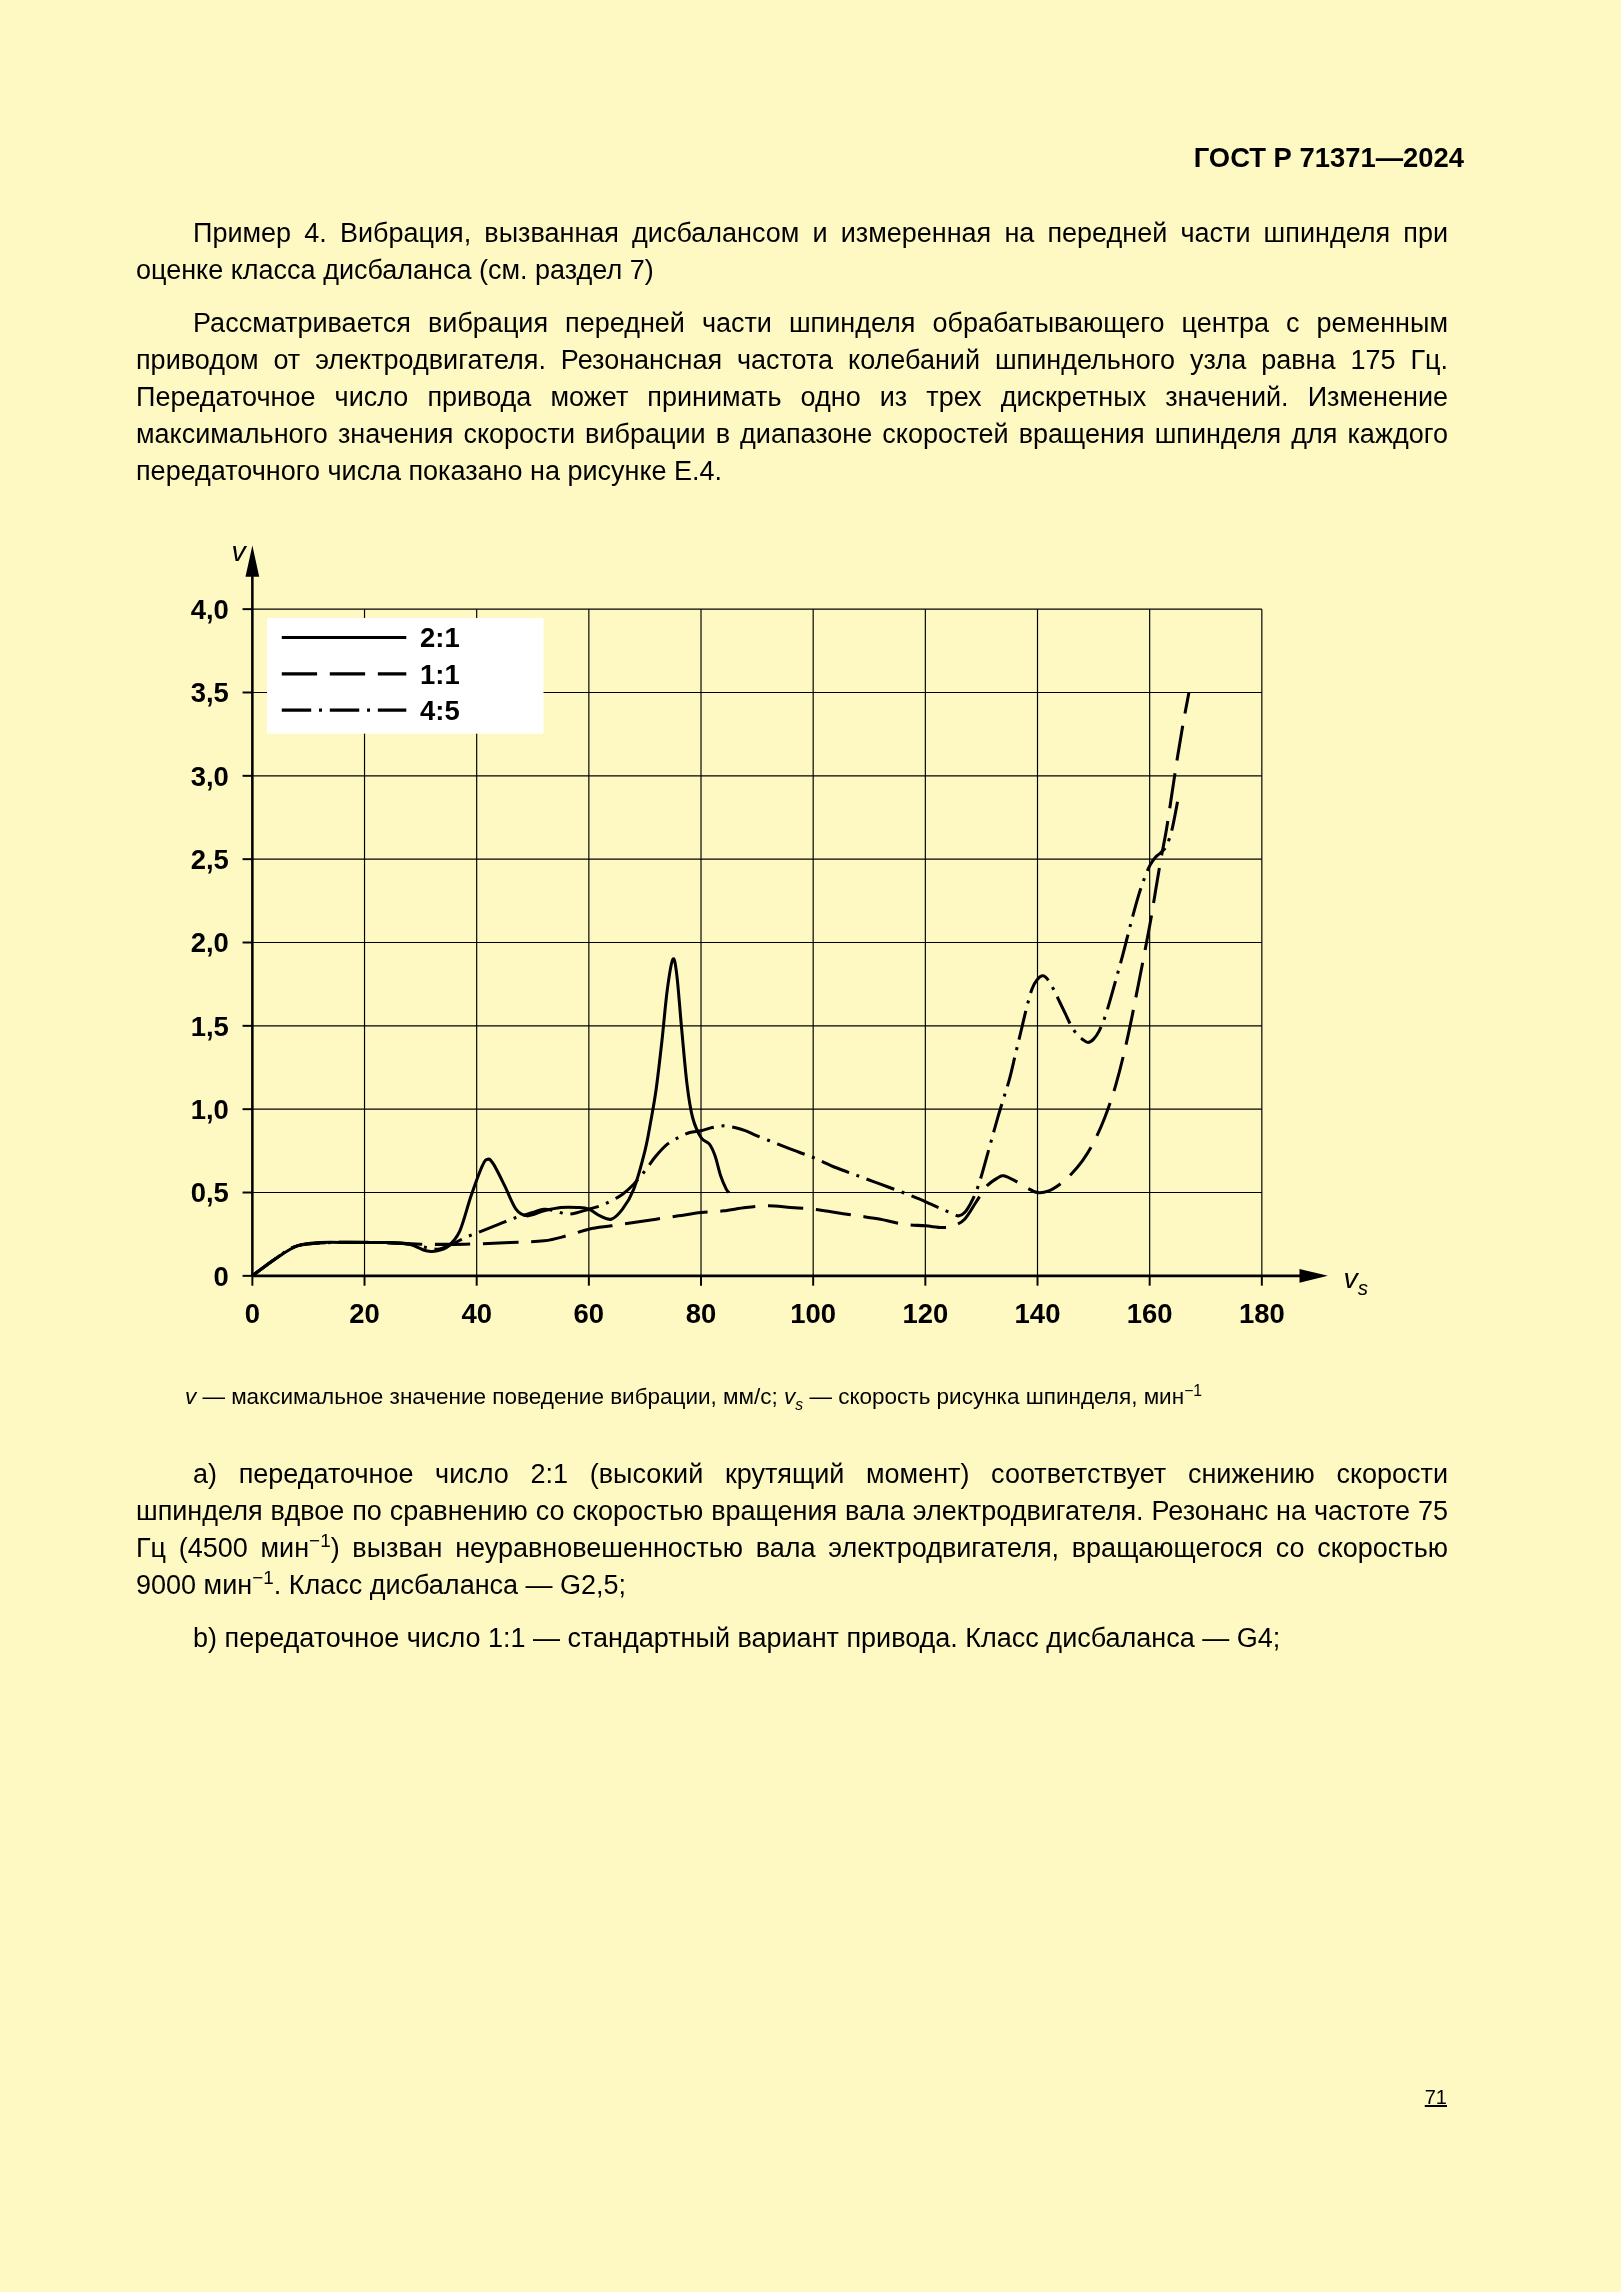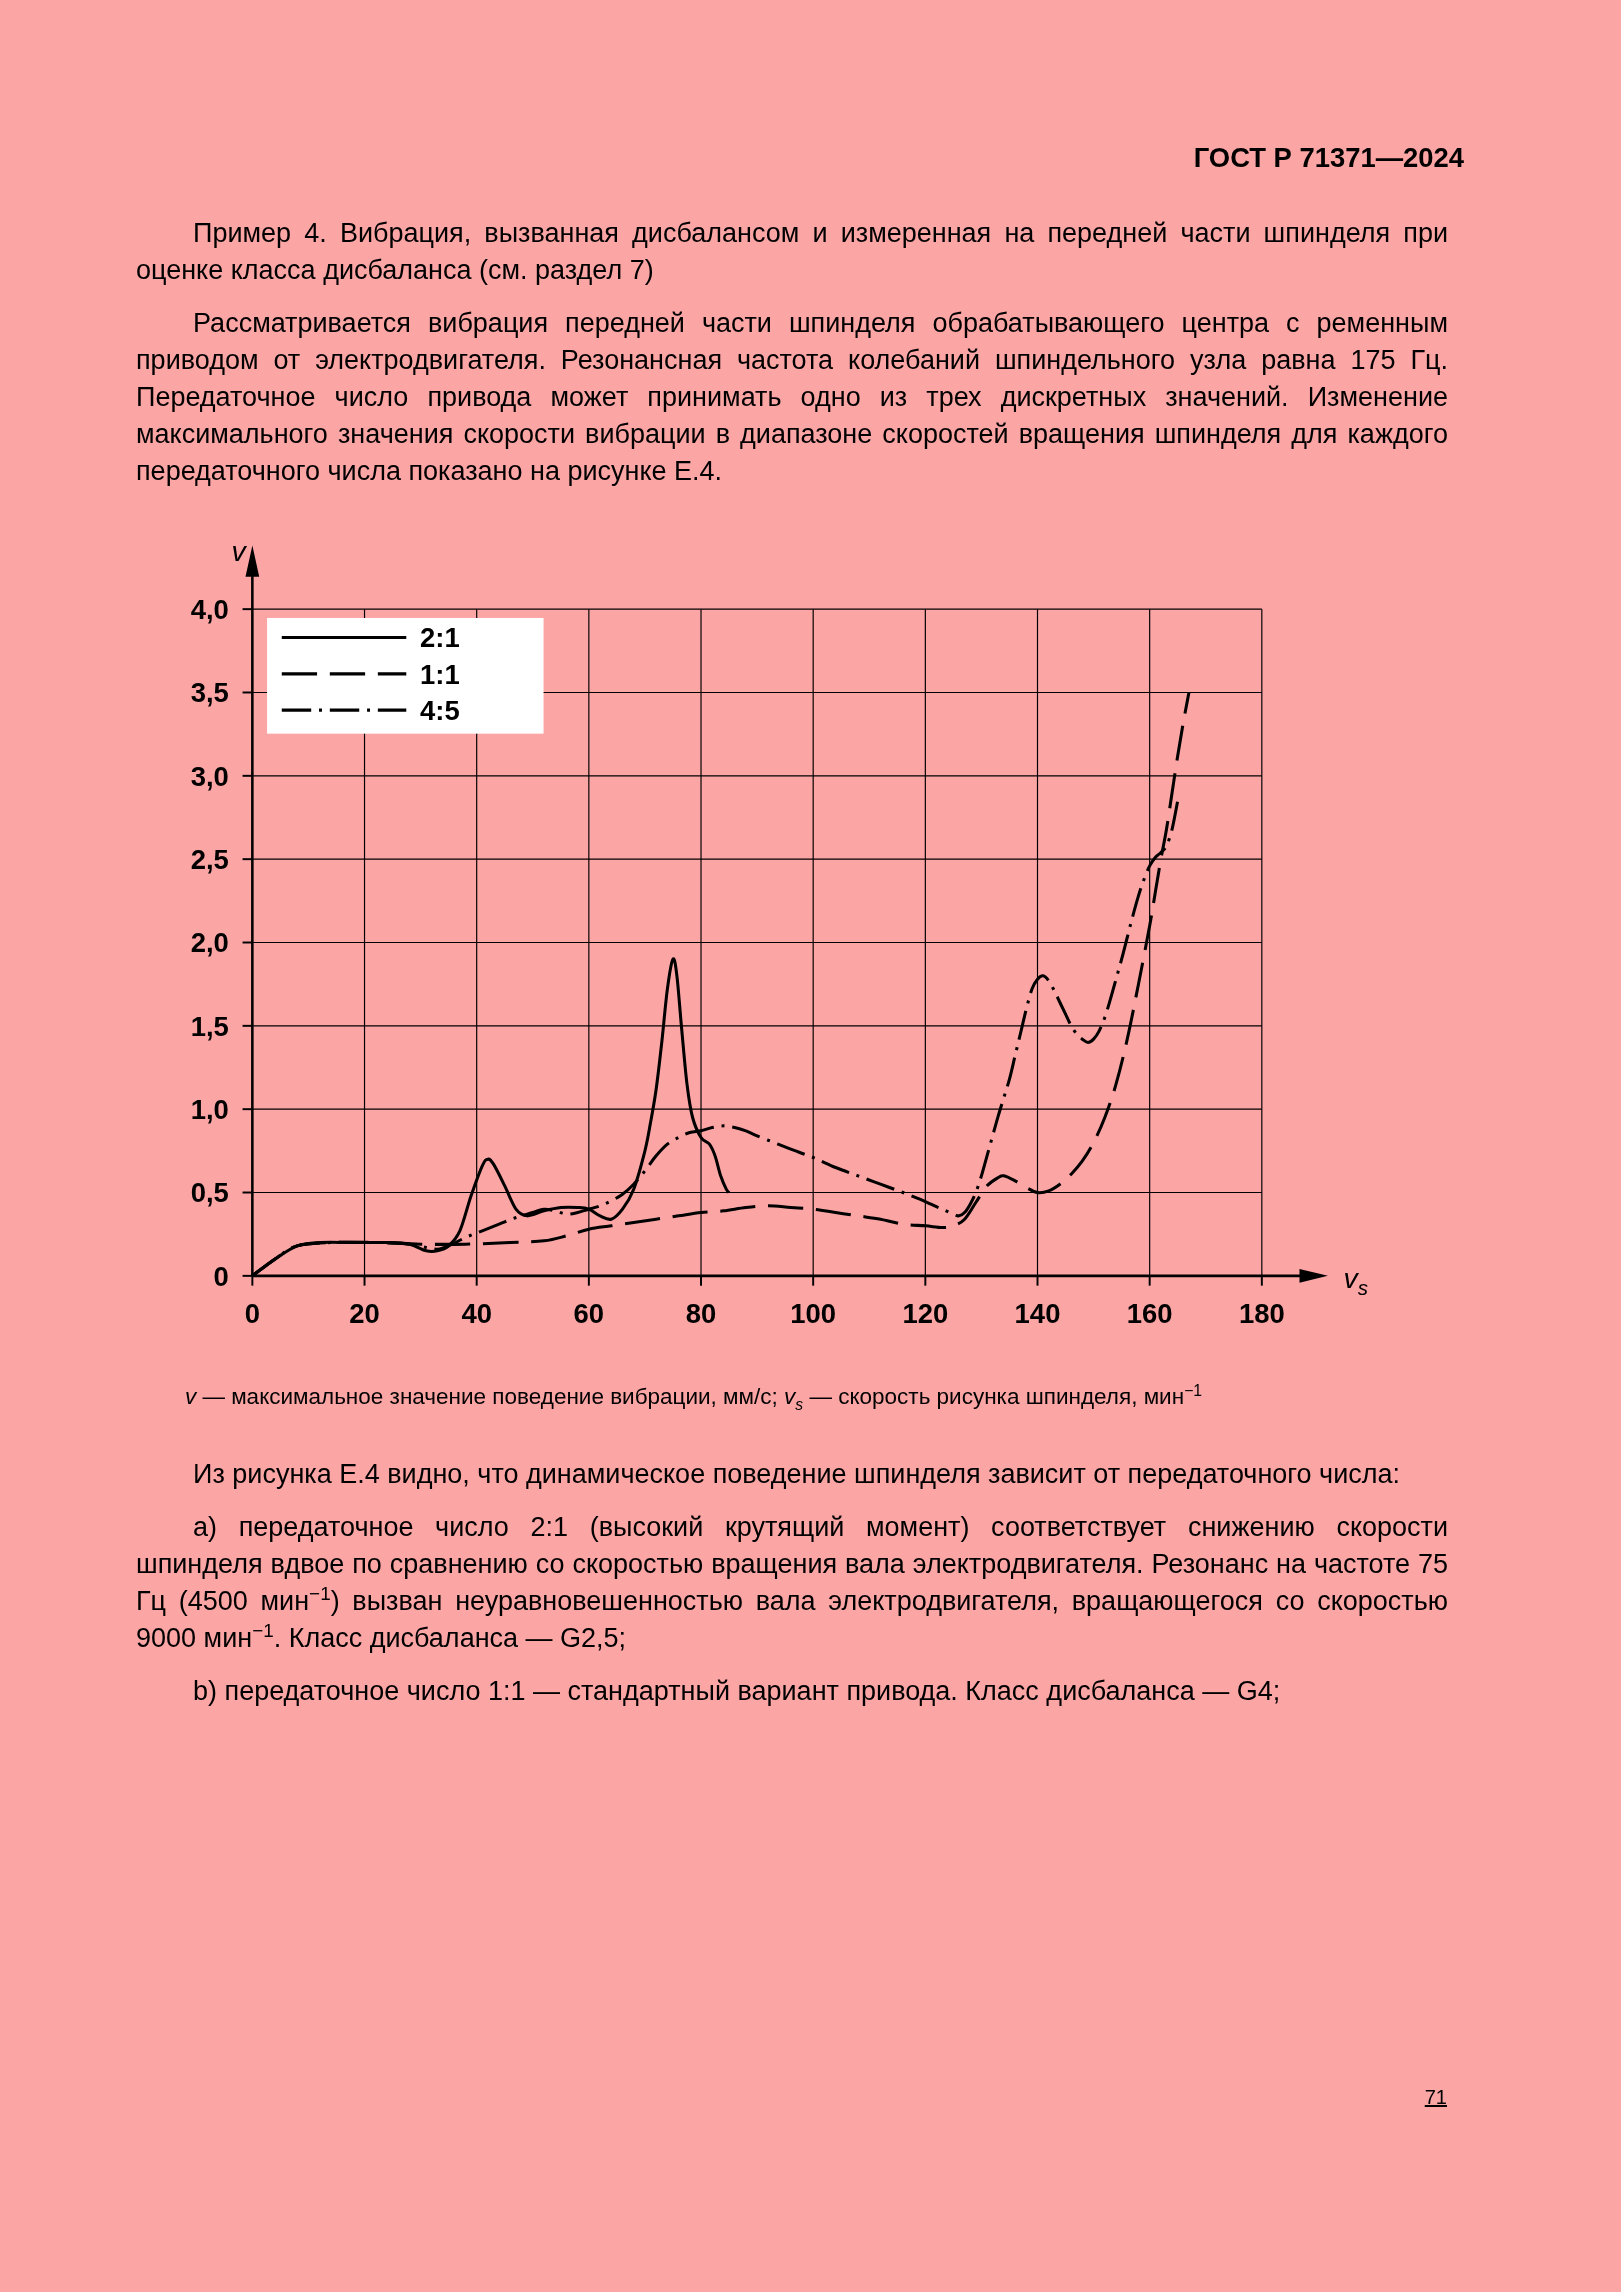--- a/index.html
+++ b/index.html
@@ -5,21 +5,21 @@
   html,body{margin:0;padding:0;background:#ffffff;}
   body{
     width:1621px;height:2293px;
     font-family:"Liberation Sans",sans-serif;
     color:#000;
   }
   .page{
     position:relative;width:1621px;height:2293px;overflow:hidden;
     box-sizing:border-box;
     padding:143px 157px 0 120px;
-    background:#fca5a5;
+    background:#fef9c3;
   }
   .doc-header{
     text-align:right;font-weight:bold;font-size:27.4px;line-height:29px;
     margin:0 0 43px 0;
   }
   .body-text{
     font-size:27px;line-height:37px;text-align:justify;text-indent:57px;
     margin:16px;
   }
   .figure{margin:25.5px 0 45px 0;}
@@ -121,19 +121,18 @@
         <line x1="165" y1="124" x2="292" y2="124" class="curve"></line>
         <text x="306" y="134" class="ticklabel">2:1</text>
         <line x1="165" y1="161" x2="292" y2="161" class="curve" stroke-dasharray="36 13"></line>
         <text x="306" y="171" class="ticklabel">1:1</text>
         <line x1="165" y1="198" x2="292" y2="198" class="curve" stroke-dasharray="30 8 3 8"></line>
         <text x="306" y="208" class="ticklabel">4:5</text>
       </svg>
     <div class="fig-note"><span class="rt-i">v</span><span> — максимальное значение поведение вибрации, мм/с; </span><span class="rt-i">v</span><span class="rt-isub">s</span><span> — скорость рисунка шпинделя, мин</span><span class="rt-sup">−1</span></div>
   </figure>
 
-  <p class="body-text">Из рисунка Е.4 видно, что динамическое поведение шпинделя зависит от передаточного числа:</p>
   <p class="body-text"><span>a) передаточное число 2:1 (высокий крутящий момент) соответствует снижению скорости шпинделя вдвое по сравнению со скоростью вращения вала электродвигателя. Резонанс на частоте 75 Гц (4500 мин</span><span class="rt-sup">−1</span><span>) вызван неуравновешенностью вала электродвигателя, вращающегося со скоростью 9000 мин</span><span class="rt-sup">−1</span><span>. Класс дисбаланса — G2,5;</span></p>
   <p class="body-text">b) передаточное число 1:1 — стандартный вариант привода. Класс дисбаланса — G4;</p>
 
   <div class="page-number">71</div>
 </div>
 
 
 </body></html>

